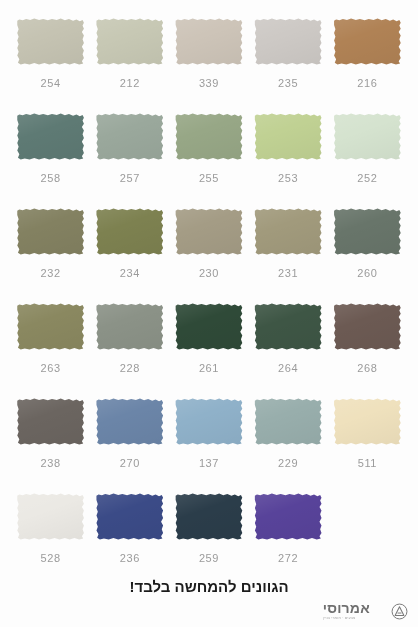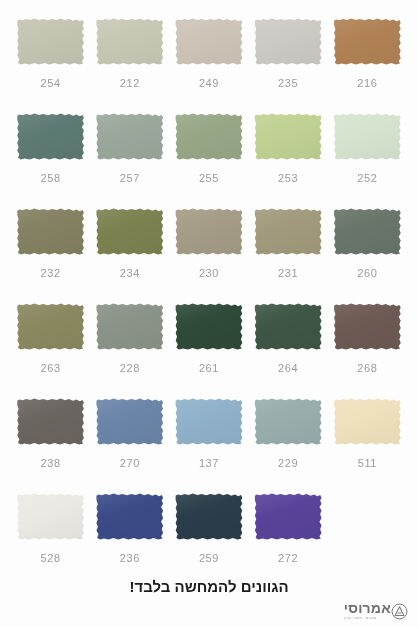--- a/index.html
+++ b/index.html
@@ -87,21 +87,21 @@
     direction: rtl;
     letter-spacing: 0px;
   }
 
   .brand-logo {
     position: absolute;
     right: 10px;
     bottom: 6px;
     display: flex;
     align-items: center;
-    gap: 0;
+    gap: 21px;
     direction: rtl;
   }
   .brand-text-wrap {
     display: flex;
     flex-direction: column;
     align-items: flex-end;
     line-height: 1;
   }
   .brand-name {
     font-size: 14px;
@@ -132,21 +132,21 @@
     <div class="swatch-cell">
       <div class="swatch-patch" style="background-color: rgb(197, 195, 178);"></div>
       <div class="swatch-label">254</div>
     </div>
     <div class="swatch-cell">
       <div class="swatch-patch" style="background-color: rgb(199, 200, 180);"></div>
       <div class="swatch-label">212</div>
     </div>
     <div class="swatch-cell">
       <div class="swatch-patch" style="background-color: rgb(205, 196, 184);"></div>
-      <div class="swatch-label">249</div>
+      <div class="swatch-label">339</div>
     </div>
     <div class="swatch-cell">
       <div class="swatch-patch" style="background-color: rgb(205, 201, 197);"></div>
       <div class="swatch-label">235</div>
     </div>
     <div class="swatch-cell">
       <div class="swatch-patch" style="background-color: rgb(176, 130, 85);"></div>
       <div class="swatch-label">216</div>
     </div>
 

